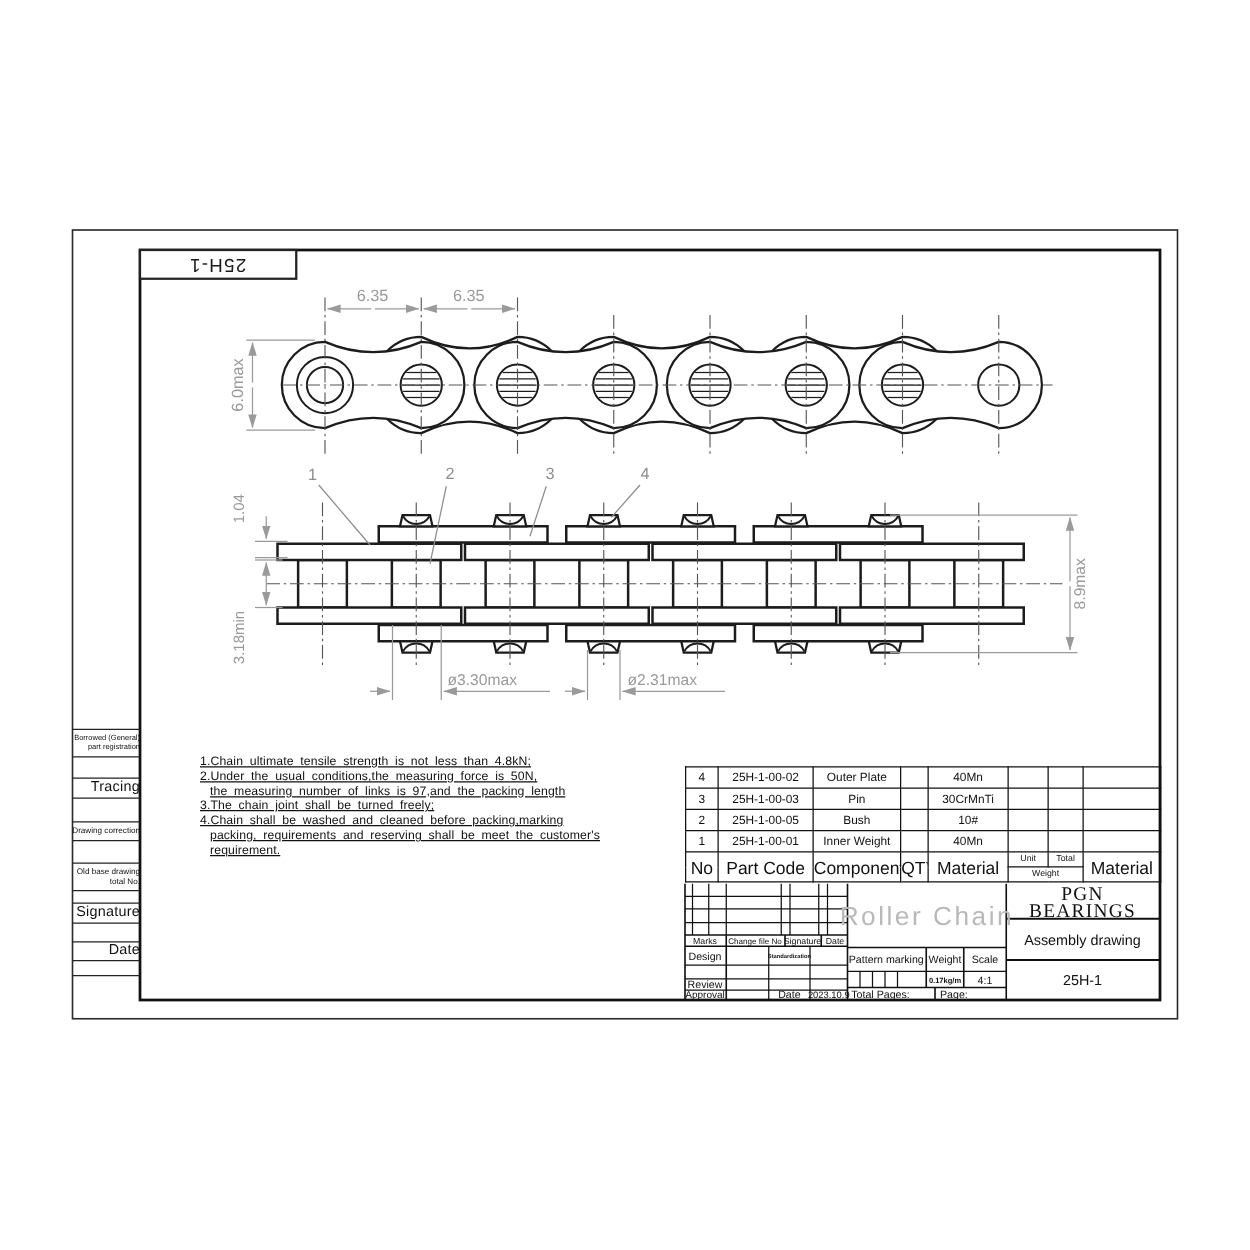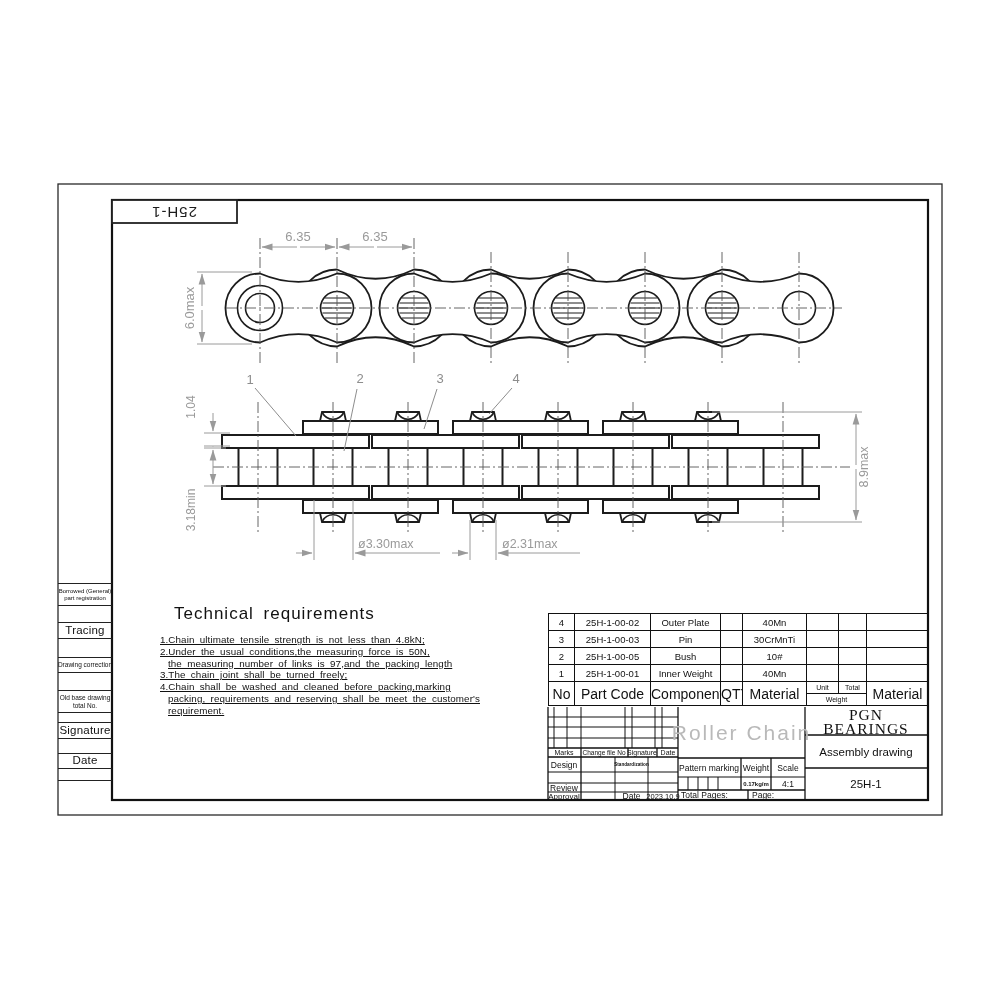--- a/index.html
+++ b/index.html
@@ -4,21 +4,21 @@
 <style>
   html,body{margin:0;padding:0;background:#fff;}
   #page{position:relative;width:1000px;height:1000px;background:#ffffff;overflow:hidden;
         font-family:"Liberation Sans", sans-serif;color:#111;}
   svg{position:absolute;left:0;top:0;}
   .abs{position:absolute;}
 
   
   #left-strip{left:58px;top:583px;width:54px;height:217px;border-top:1.4px solid #222;box-sizing:border-box;}
   #left-strip .cell{box-sizing:border-box;border-bottom:1.4px solid #222;width:100%;
-      display:flex;flex-direction:column;align-items:center;justify-content:center;
+      display:flex;flex-direction:column;align-items:flex-end;justify-content:center;
       text-align:center;line-height:1.15;white-space:nowrap;overflow:visible;}
   #left-strip .cell:last-child{border-bottom:none;}
   .f-tiny{font-size:6px;}
   .f-small{font-size:6.5px;}
   .f-mid{font-size:11.5px;letter-spacing:.2px;}
 
   
   #techreq{left:160px;top:604px;width:330px;}
   #techreq .title{font-size:17px;letter-spacing:1px;margin:0 0 10px 14px;word-spacing:4px;}
   #techreq .ln{font-size:9.8px;line-height:11.8px;white-space:nowrap;word-spacing:2.5px;letter-spacing:.1px;text-decoration:underline;}
@@ -322,21 +322,20 @@
       </div>
   <div class="cell" style="height:15px"></div>
   <div class="cell f-mid" style="height:15px">
         <span>Date</span>
       </div>
   <div class="cell" style="height:12px"></div>
   <div class="cell" style="height:17px"></div>
 </div>
 
 <div id="techreq" class="abs">
-  <div class="title">Technical requirements</div>
   <div class="ln">1.Chain ultimate tensile strength is not less than 4.8kN;</div>
   <div class="ln">2.Under the usual conditions,the measuring force is 50N,</div>
   <div class="ln ind">the measuring number of links is 97,and the packing length</div>
   <div class="ln">3.The chain joint shall be turned freely;</div>
   <div class="ln">4.Chain shall be washed and cleaned before packing,marking</div>
   <div class="ln ind">packing, requirements and reserving shall be meet the customer's</div>
   <div class="ln ind">requirement.</div>
 </div>
 
 <table id="parts-table" class="abs">

